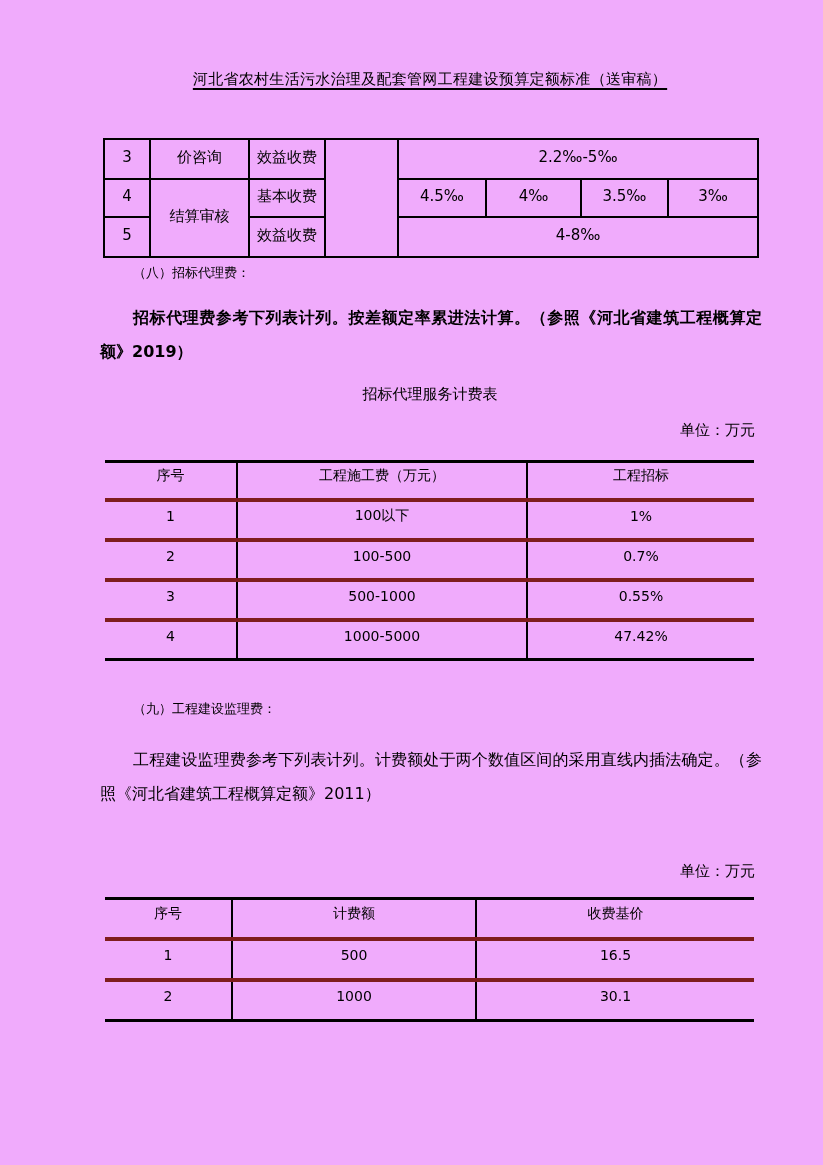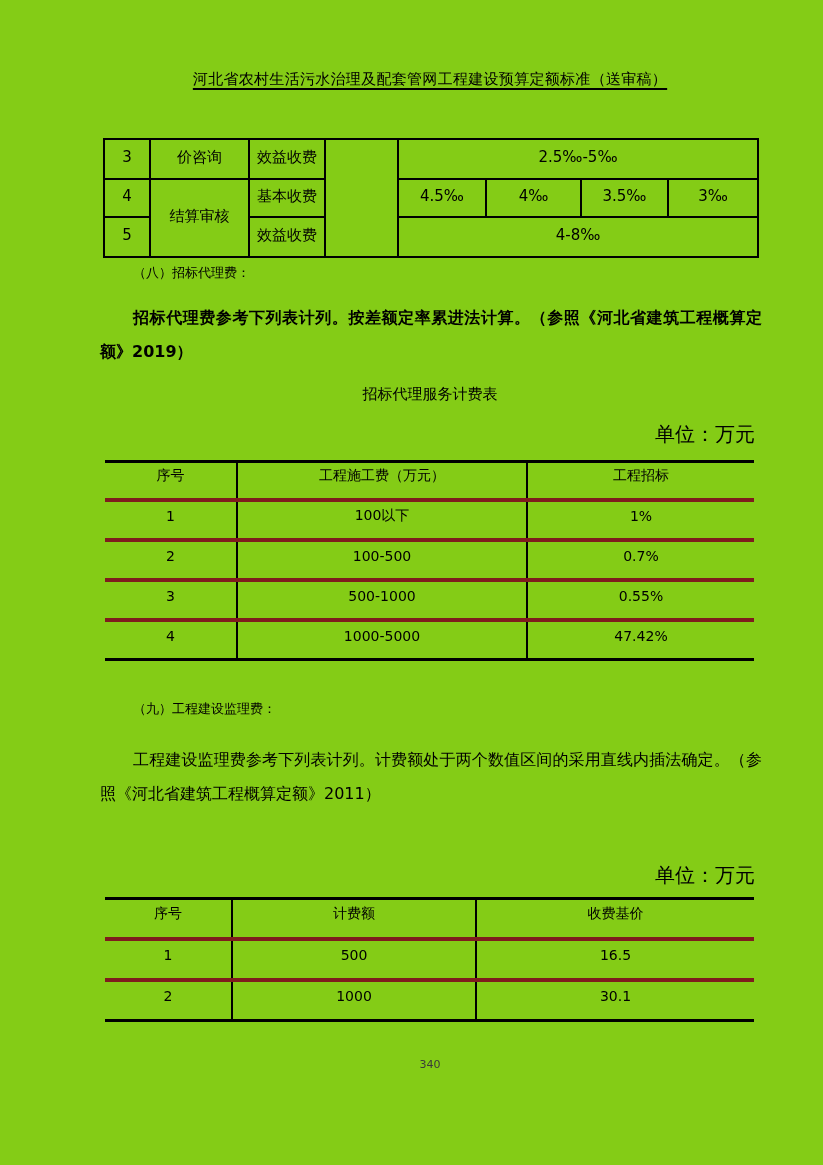--- a/index.html
+++ b/index.html
@@ -1,21 +1,21 @@
 <!DOCTYPE html>
 <html><head>
 <meta charset="utf-8">
 <style>
   * { margin: 0; padding: 0; box-sizing: border-box; }
   html, body { background: #e9e9e9; }
   .page {
     position: relative;
     width: 823px;
     height: 1165px;
-    background: #84cc16;
+    background: #f0abfc;
     font-family: "DejaVu Sans", sans-serif;
     color: #000000;
     margin: 0 auto;
     overflow: hidden;
   }
   .doc-title {
     position: absolute;
     left: 100px; width: 660px; top: 70px;
     text-align: center;
     font-size: 15px;
@@ -51,21 +51,21 @@
   .body-para {
     position: absolute; left: 100px; width: 662px;
     font-size: 16px; line-height: 34px;
     text-align: justify; text-indent: 33px;
   }
   .p8 { top: 301px; font-weight: bold; }
   .p9 { top: 743px; }
   .tbl-title { position: absolute; left: 100px; width: 660px; text-align: center; font-size: 15px; font-family: Liberation Serif, serif; }
   .tt8 { top: 385px; }
   .tt9 { top: 826px; }
-  .unit-label { position: absolute; right: 68px; font-size: 20px; white-space: nowrap; }
+  .unit-label { position: absolute; right: 68px; font-size: 15px; white-space: nowrap; }
   .u8 { top: 421px; }
   .u9 { top: 862px; }
   .page-number {
     position: absolute; left: 100px; width: 660px; top: 1058px;
     text-align: center; font-size: 11px; color: #3a3a3a;
   }
 </style>
 </head>
 <body>
 
@@ -83,21 +83,21 @@
         <col style="width:95px">
         <col style="width:87px">
         <col style="width:90px">
     </colgroup>
     <tbody>
         <tr style="height:40px">
       <td>3</td>
       <td>价咨询</td>
       <td>效益收费</td>
       <td rowspan="3"></td>
-      <td colspan="4">2.5‰-5‰</td>
+      <td colspan="4">2.2‰-5‰</td>
     </tr>
     <tr style="height:38px">
       <td>4</td>
       <td rowspan="2">结算审核</td>
       <td>基本收费</td>
       <td>4.5‰</td>
       <td>4‰</td>
       <td>3.5‰</td>
       <td>3‰</td>
     </tr>
@@ -177,15 +177,14 @@
       <td>16.5</td>
     </tr>
     <tr>
       <td>2</td>
       <td>1000</td>
       <td>30.1</td>
     </tr>
   </tbody>
     </table>
 
-  <div class="page-number">340</div>
 
 </div>
 
 </body></html>

